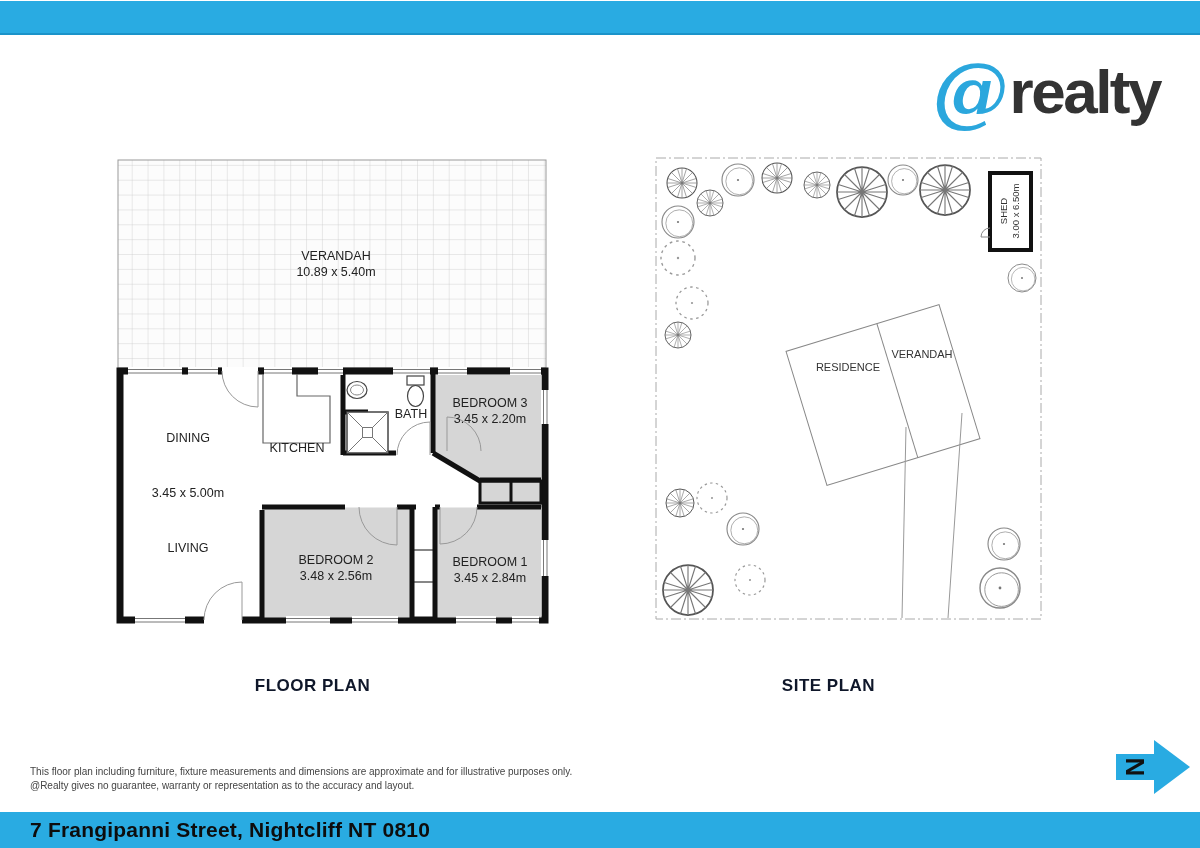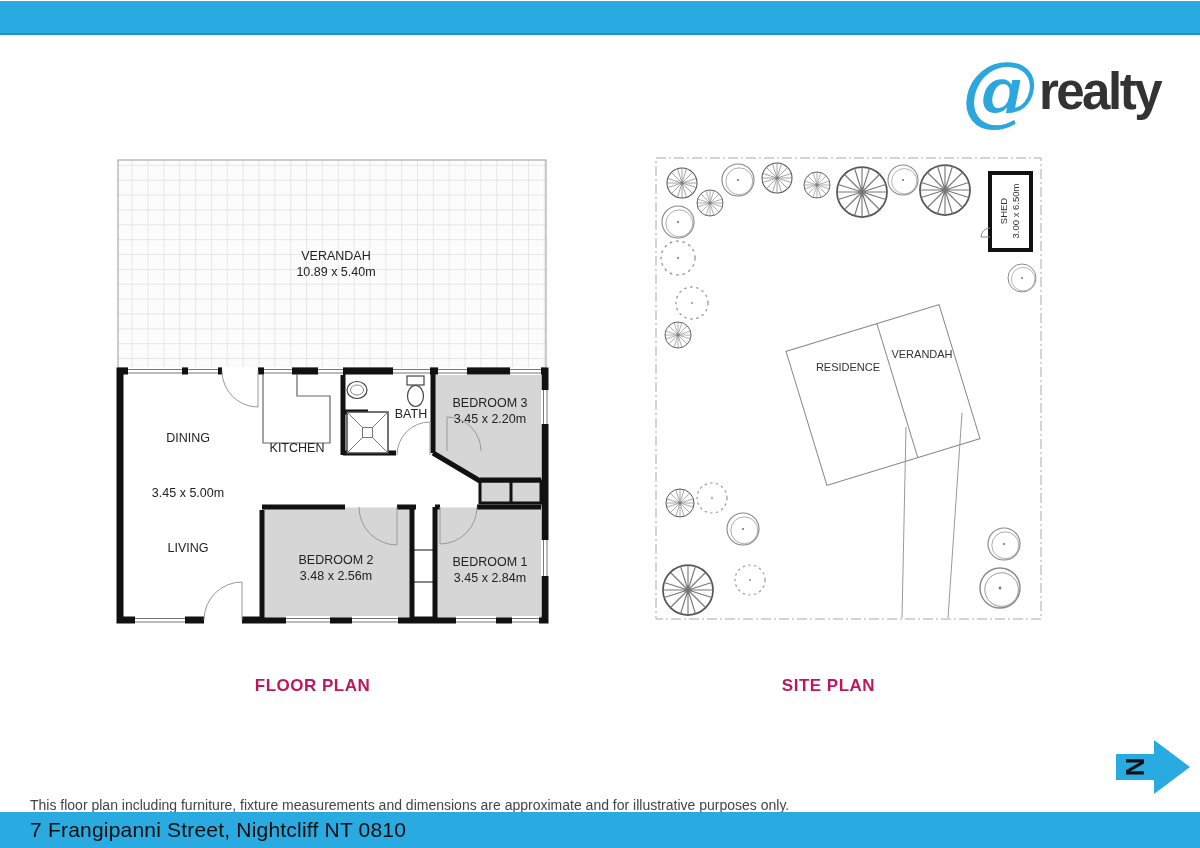--- a/index.html
+++ b/index.html
@@ -4,33 +4,33 @@
 <style>
   html,body{margin:0;padding:0;}
   body{
     width:1200px;height:848px;position:relative;overflow:hidden;
     background:#ffffff;font-family:"Liberation Sans","DejaVu Sans",sans-serif;
   }
   .top-bar{position:absolute;left:0;top:1px;width:1200px;height:32px;
     background:#29ABE2;border-bottom:2px solid #1b93c9;}
   .bottom-bar{position:absolute;left:0;top:812px;width:1200px;height:36px;
     background:#29ABE2;}
-  .bottom-bar .address{font-size:21px;font-weight:normal;color:#0d0d0d;
+  .bottom-bar .address{font-size:21px;font-weight:bold;color:#0d0d0d;
     line-height:36px;padding-left:30px;letter-spacing:0.2px;}
   .logo{position:absolute;top:56px;right:40px;display:flex;align-items:center;}
   .logo .at{font-family:"DejaVu Serif",serif;font-style:italic;font-weight:bold;
     font-size:76px;line-height:70px;color:#2BA7DD;margin-right:1px;}
   .logo .word{font-family:"Liberation Sans",sans-serif;font-weight:bold;
-    font-size:51px;color:#333333;letter-spacing:-2.5px;}
+    font-size:62px;color:#333333;letter-spacing:-2.5px;}
   .plan-title{position:absolute;top:676px;width:455px;text-align:center;
-    font-size:17px;font-weight:bold;color:#be185d;letter-spacing:0.5px;}
+    font-size:17px;font-weight:bold;color:#0f172a;letter-spacing:0.5px;}
   #floor-plan-title{left:85px;}
   #site-plan-title{left:601px;}
-  .disclaimer{position:absolute;left:30px;top:765px;font-size:14px;
-    color:#444;line-height:13.5px;margin-top:34px;}
+  .disclaimer{position:absolute;left:30px;top:765px;font-size:10px;
+    color:#444;line-height:13.5px;}
   svg text{font-family:"Liberation Sans","DejaVu Sans",sans-serif;}
   .room-label{font-size:12.5px;fill:#222;}
   .small-label{font-size:11px;fill:#333;}
 </style>
 </head>
 <body>
 
 <div class="top-bar"></div>
 
 <div class="logo">
@@ -226,20 +226,21 @@
     <path d="M266,277 L262,468" fill="none"></path>
     <path d="M322,263 L308,468" fill="none"></path>
   </g>
 </svg>
 
 <div id="floor-plan-title" class="plan-title">FLOOR PLAN</div>
 <div id="site-plan-title" class="plan-title">SITE PLAN</div>
 
 <div class="disclaimer">
   <div>This floor plan including furniture, fixture measurements and dimensions are approximate and for illustrative purposes only.</div>
+  <div>@Realty gives no guarantee, warranty or representation as to the accuracy and layout.</div>
 </div>
 
 <svg style="position:absolute;left:1116px;top:738px;" width="78" height="58" viewBox="0 0 78 58">
   <polygon points="0,16 38,16 38,2 74,29 38,56 38,42 0,42" fill="#29ABE2"></polygon>
   <text x="19" y="29" transform="rotate(90 19 29)" text-anchor="middle" dominant-baseline="central" style="font-size:26px;font-weight:bold;fill:#111">N</text>
 </svg>
 
 <div class="bottom-bar">
   <div class="address">7 Frangipanni Street, Nightcliff NT 0810</div>
 </div>

